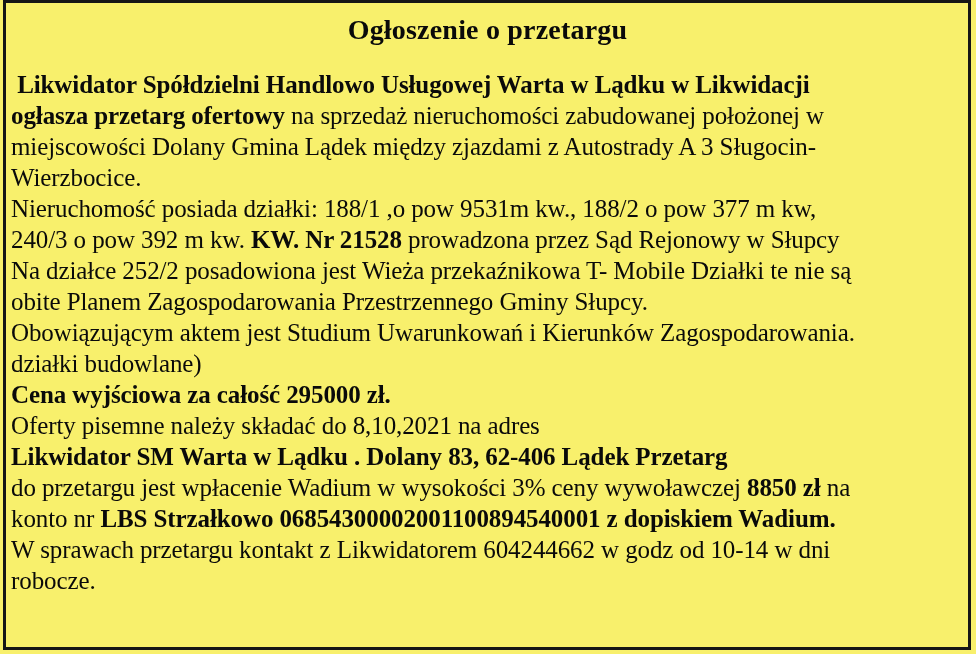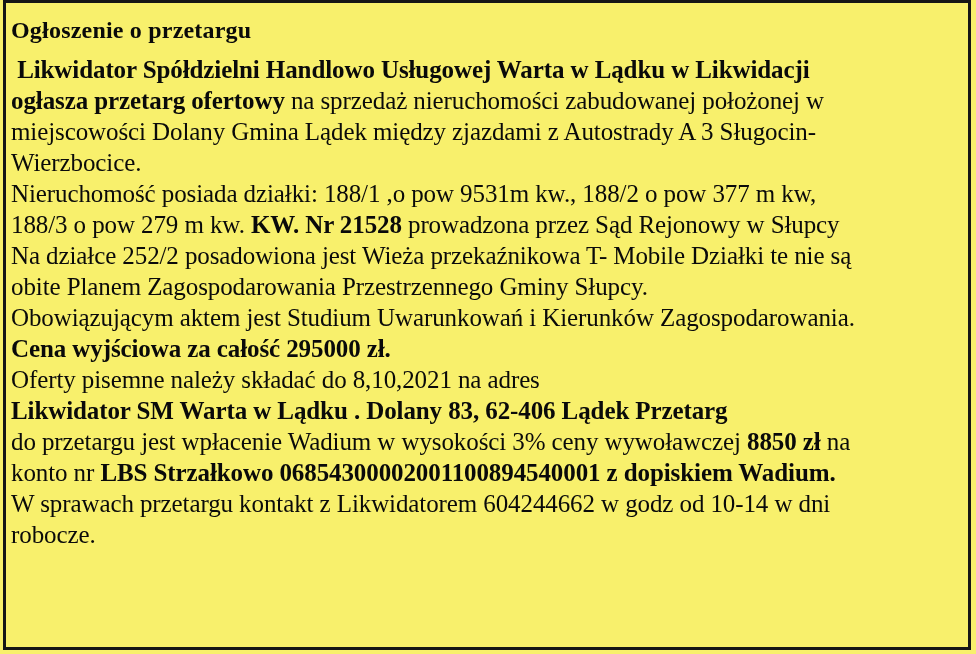--- a/index.html
+++ b/index.html
@@ -26,28 +26,29 @@
     right: 5px;
     bottom: 4px;
     border: 3px solid var(--frame);
     background: var(--bg);
     overflow: hidden;
   }
   .content {
     padding: 5px 4px 0 5px;
   }
   .title {
+    text-align: center;
     font-weight: bold;
-    font-size: 24px;
+    font-size: 28px;
     line-height: 44px;
     letter-spacing: 0.2px;
     white-space: pre;
   }
   .lines {
-    margin-top: 2px;
+    margin-top: 17px;
   }
   .line {
     font-size: 25px;
     line-height: 31px;
     white-space: pre;
     letter-spacing: -0.1px;
   }
   .line .b {
     font-weight: bold;
   }
@@ -57,24 +58,25 @@
 
 <div class="frame">
   <div class="content">
     <div class="title">Ogłoszenie o przetargu</div>
     <div class="lines" id="lines">
         <div class="line"><span class="b"> Likwidator Spółdzielni Handlowo Usługowej Warta w Lądku w Likwidacji</span></div>
         <div class="line"><span class="b">ogłasza przetarg ofertowy</span><span> na sprzedaż nieruchomości zabudowanej położonej w</span></div>
         <div class="line"><span>miejscowości Dolany Gmina Lądek między zjazdami z Autostrady A 3 Sługocin-</span></div>
         <div class="line"><span>Wierzbocice.</span></div>
         <div class="line"><span>Nieruchomość posiada działki: 188/1 ,o pow 9531m kw., 188/2 o pow 377 m kw,</span></div>
-        <div class="line"><span>188/3 o pow 279 m kw. </span><span class="b">KW. Nr 21528</span><span> prowadzona przez Sąd Rejonowy w Słupcy</span></div>
+        <div class="line"><span>240/3 o pow 392 m kw. </span><span class="b">KW. Nr 21528</span><span> prowadzona przez Sąd Rejonowy w Słupcy</span></div>
         <div class="line"><span>Na działce 252/2 posadowiona jest Wieża przekaźnikowa T- Mobile Działki te nie są</span></div>
         <div class="line"><span>obite Planem Zagospodarowania Przestrzennego Gminy Słupcy.</span></div>
         <div class="line"><span>Obowiązującym aktem jest Studium Uwarunkowań i Kierunków Zagospodarowania.</span></div>
+        <div class="line"><span>działki budowlane)</span></div>
         <div class="line"><span class="b">Cena wyjściowa za całość 295000 zł.</span></div>
         <div class="line"><span>Oferty pisemne należy składać do 8,10,2021 na adres</span></div>
         <div class="line"><span class="b">Likwidator SM Warta w Lądku . Dolany 83, 62-406 Lądek Przetarg</span></div>
         <div class="line"><span>do przetargu jest wpłacenie Wadium w wysokości 3% ceny wywoławczej </span><span class="b">8850 zł</span><span> na</span></div>
         <div class="line"><span>konto nr </span><span class="b">LBS Strzałkowo 06854300002001100894540001 z dopiskiem Wadium.</span></div>
         <div class="line"><span>W sprawach przetargu kontakt z Likwidatorem 604244662 w godz od 10-14 w dni</span></div>
         <div class="line"><span>robocze.</span></div>
       </div>
   </div>
 </div>

